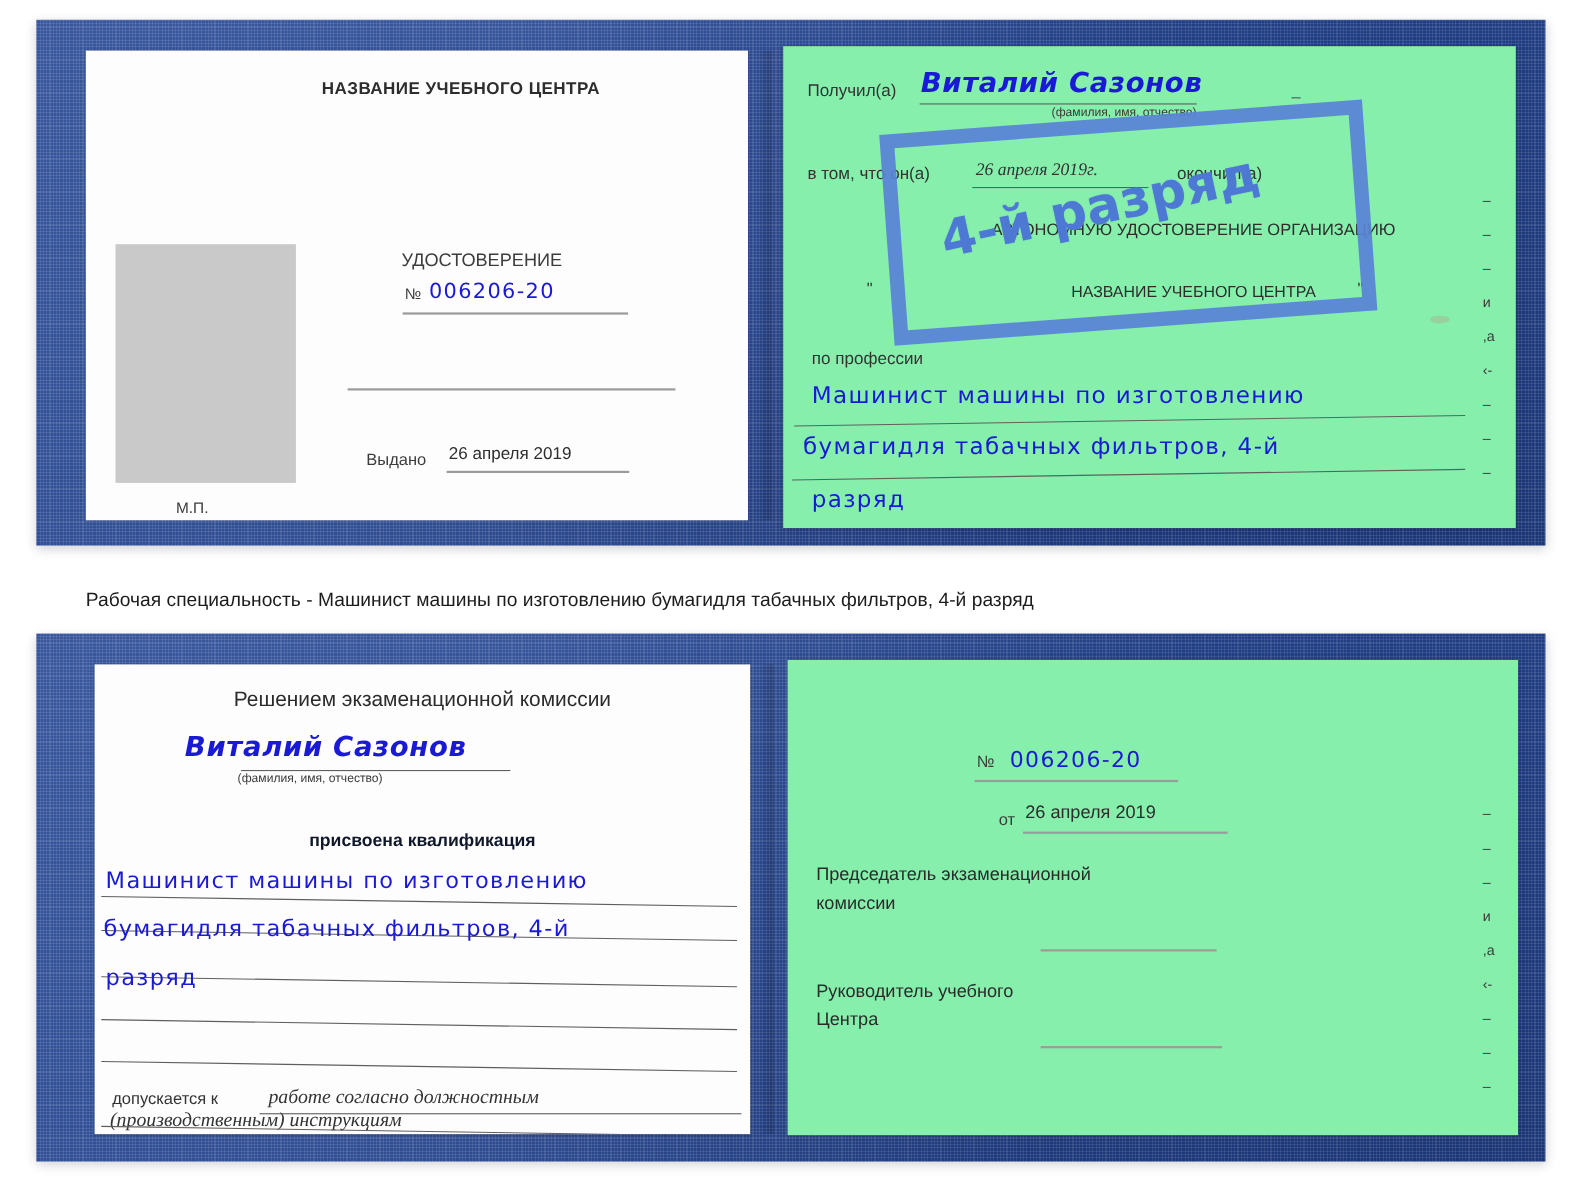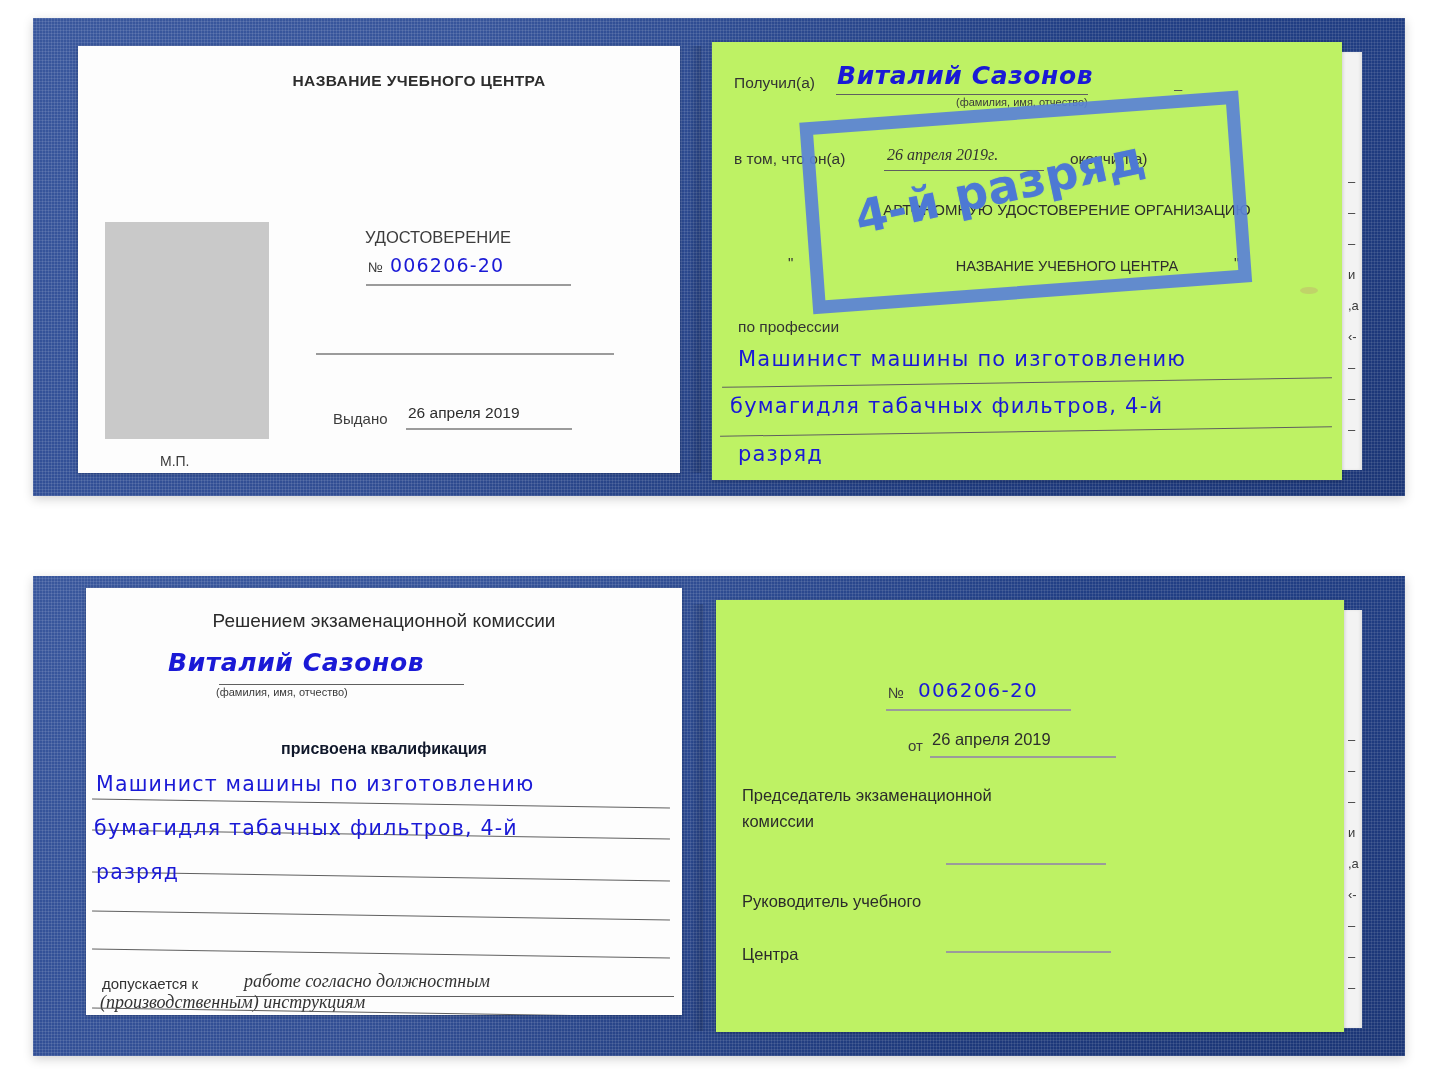--- a/index.html
+++ b/index.html
@@ -28,21 +28,21 @@
   }
 
   
   .page{
     position:absolute;
     background:#fefefe;
     box-shadow:0 1px 4px rgba(0,0,0,.22);
     overflow:hidden;
   }
   .page.left{background:#fdfdfd;}
-  .page.right{background:#bef264;}
+  .page.right{background:#86efac;padding-left:36px;}
 
   
   .pagestack{
     position:absolute;background:#f3f3f3;
     box-shadow:inset -2px 0 3px rgba(0,0,0,.07);
   }
 
   
   .gutter{
     position:absolute;top:0;bottom:0;width:26px;
@@ -174,25 +174,26 @@
     <div>–</div>
     <div>–</div>
     <div>–</div>
   </div>
 
   <div class="stampwrap" style="left:806px;top:106px;width:450px;height:200px;">
     <div class="stampbox" style="left:0;top:0;width:440px;height:192px;"></div>
     <div class="stamptext" style="left:48px;top:52px;font-size:46px;">4-й разряд</div>
   </div>
 
+  <div class="caption wrap" style="left:78px;top:532px;">Рабочая специальность - Машинист машины по изготовлению бумагидля табачных фильтров, 4-й разряд</div>
 
   <div class="book" style="left:33px;top:576px;width:1372px;height:480px;">
   </div>
 
-  <div class="page left" style="left:86px;top:588px;width:596px;height:427px;">
+  <div class="page left" style="left:86px;top:604px;width:596px;height:427px;">
 
     <div class="t" style="left:50%;top:22px;transform:translateX(-50%);font-size:19px;color:#2b2b2b;">Решением экзаменационной комиссии</div>
 
     <div class="t hand" style="left:82px;top:60px;font-size:25px;">Виталий Сазонов</div>
     <div class="rule dark" style="left:133px;top:96px;width:245px;"></div>
     <div class="t tiny" style="left:130px;top:98px;">(фамилия, имя, отчество)</div>
 
     <div class="t" style="left:50%;top:152px;transform:translateX(-50%);font-size:16px;color:#0f172a;font-weight:bold;">присвоена квалификация</div>
 
     <div class="t hand2" style="left:10px;top:184px;font-size:20.5px;">Машинист машины по изготовлению</div>
@@ -228,21 +229,21 @@
 
     <div class="t" style="left:192px;top:137px;font-size:15px;color:#3c3c3c;">от</div>
     <div class="t" style="left:216px;top:130px;font-size:16.5px;color:#2d2d2d;">26 апреля 2019</div>
     <div class="rule" style="left:214px;top:156px;width:186px;"></div>
 
     <div class="t" style="left:26px;top:186px;font-size:16.5px;color:#2b2b2b;">Председатель экзаменационной</div>
     <div class="t" style="left:26px;top:212px;font-size:16.5px;color:#2b2b2b;">комиссии</div>
     <div class="rule" style="left:230px;top:263px;width:160px;"></div>
 
     <div class="t" style="left:26px;top:292px;font-size:16.5px;color:#2b2b2b;">Руководитель учебного</div>
-    <div class="t" style="left:26px;top:318px;font-size:16.5px;color:#2b2b2b;margin-top:27px;">Центра</div>
+    <div class="t" style="left:26px;top:318px;font-size:16.5px;color:#2b2b2b;">Центра</div>
     <div class="rule" style="left:230px;top:351px;width:165px;"></div>
   </div>
 
   <div class="edgechars" style="left:1348px;top:724px;width:20px;">
     <div>–</div>
     <div>–</div>
     <div>–</div>
     <div>и</div>
     <div>,а</div>
     <div>‹-</div>

